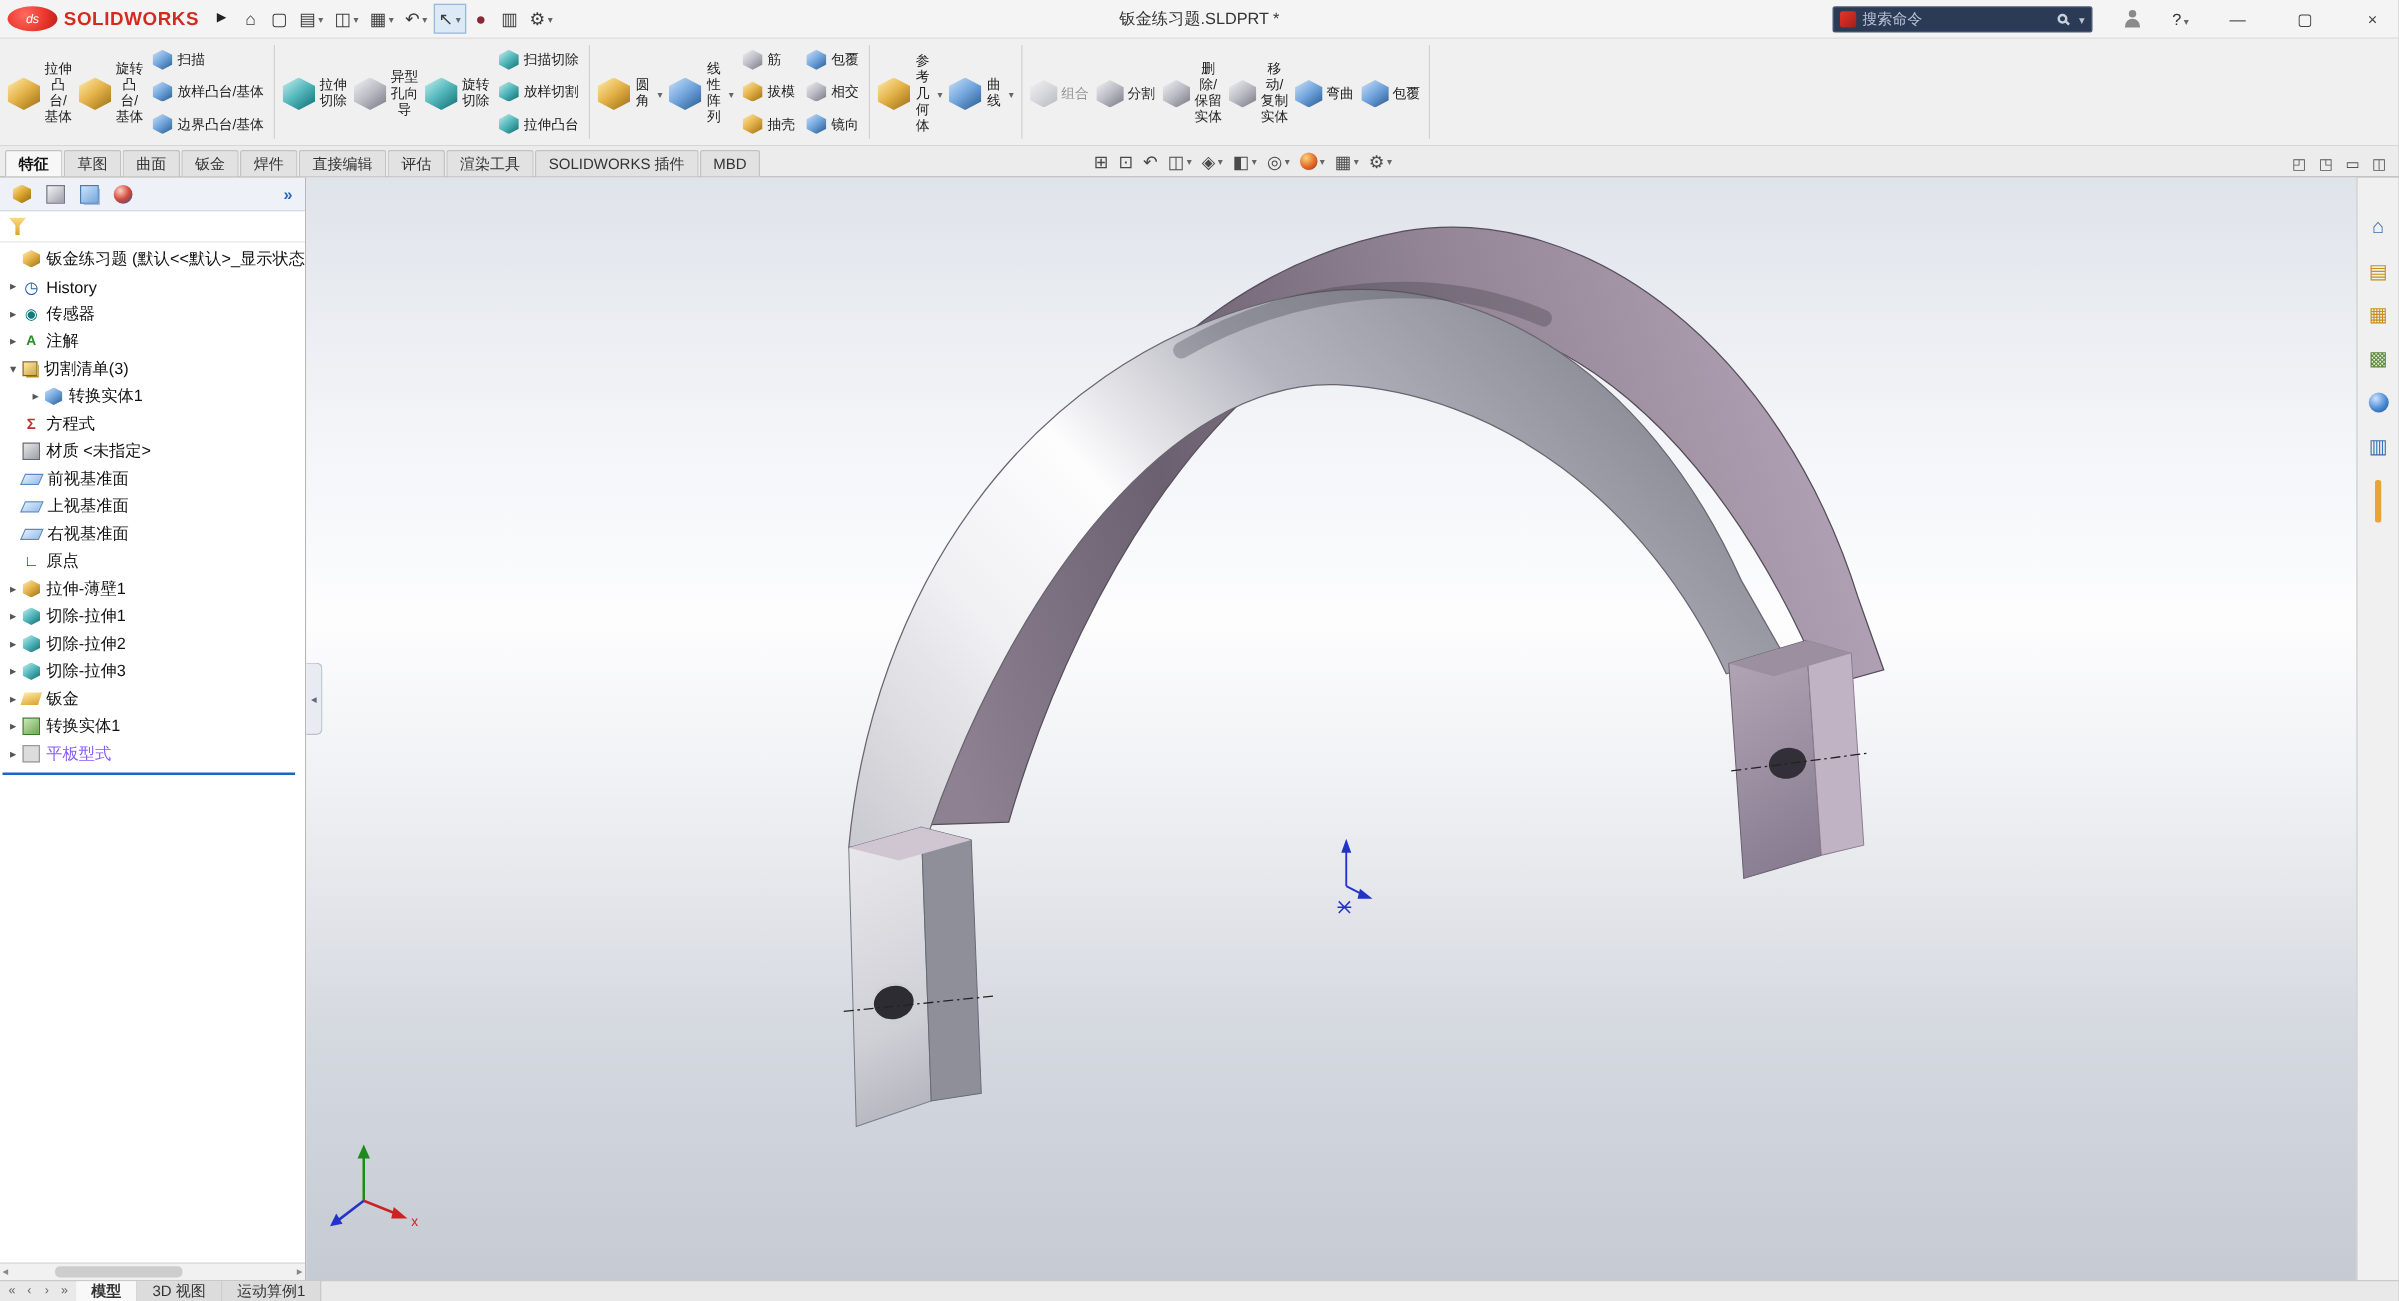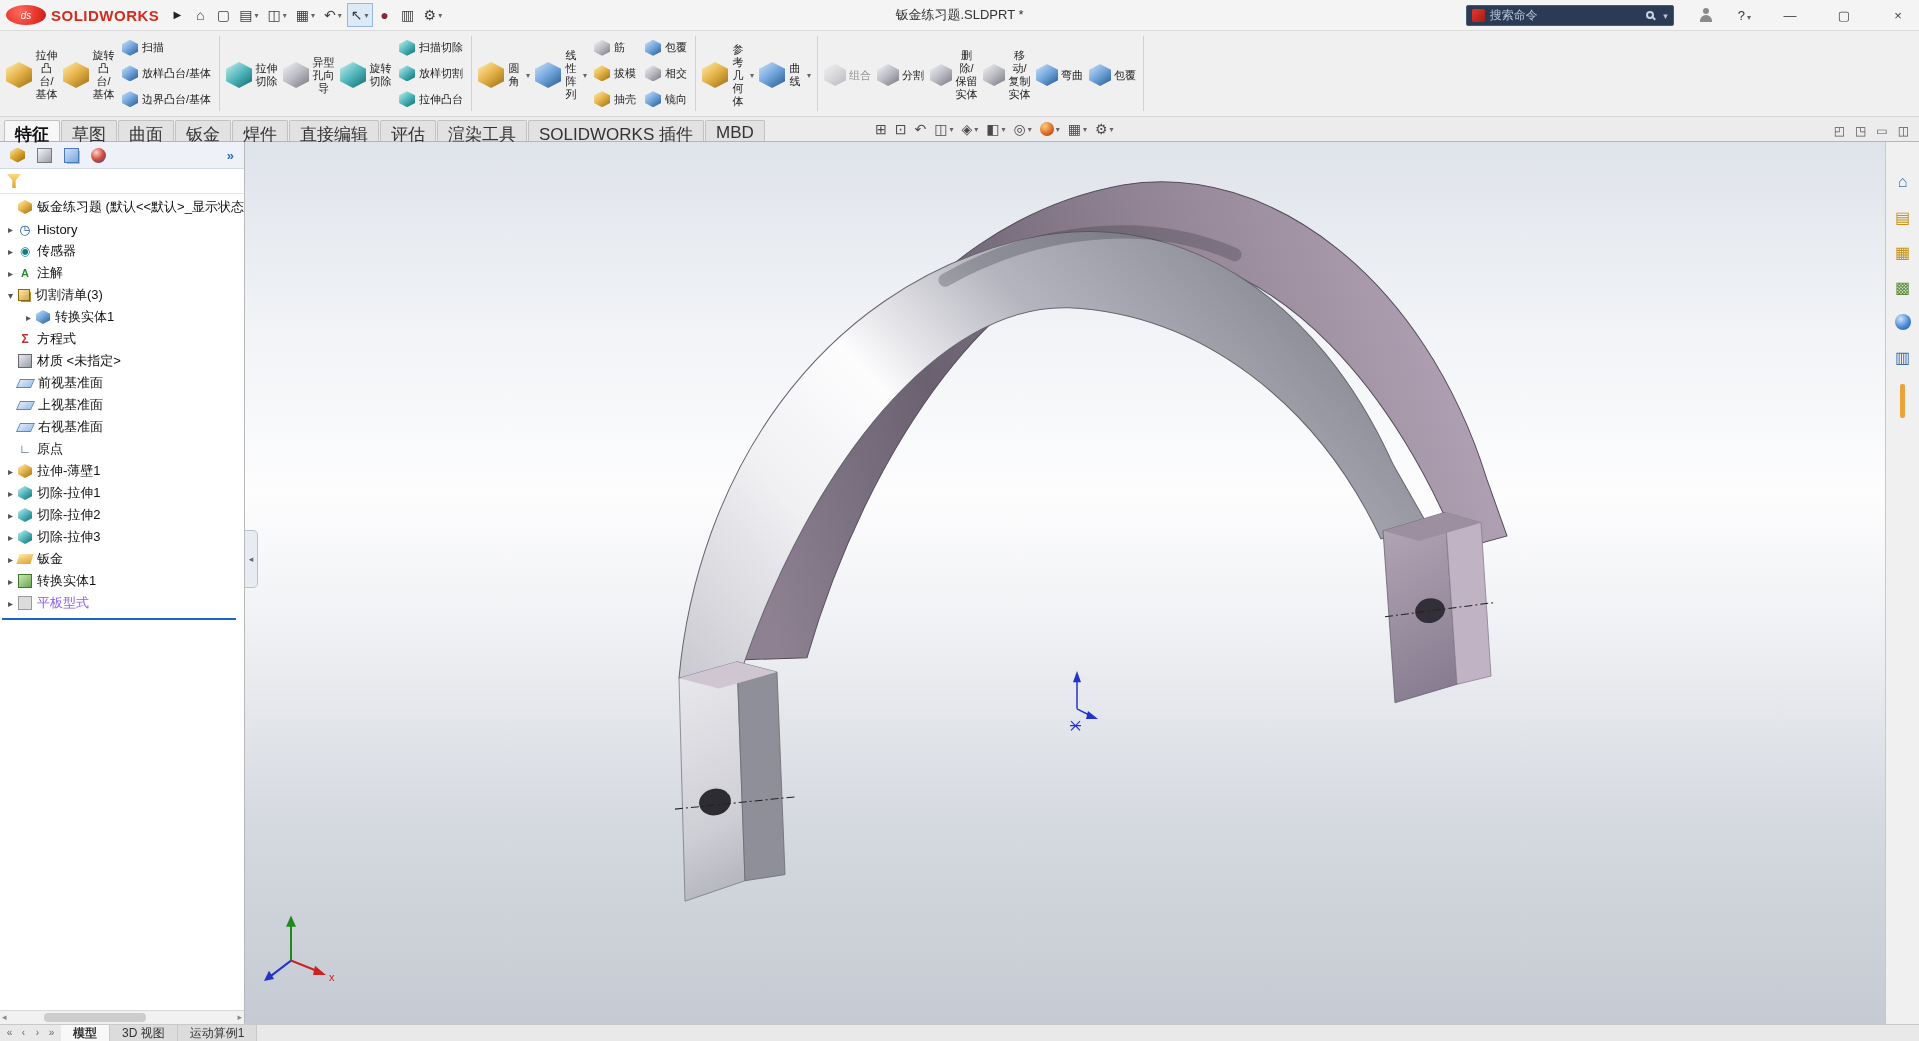--- a/index.html
+++ b/index.html
@@ -45,21 +45,21 @@
   .blue{background:linear-gradient(140deg,#cfe2f7,#74a7de 48%,#24588f)}
   .steel{background:linear-gradient(140deg,#f4f4f7,#bdbec6 48%,#75767f)}
   .sphere{border-radius:50%;background:radial-gradient(circle at 33% 30%,#fff6cf,#5b9bd5 55%,#1c4f8a)}
   .rsep{width:1px;background:#d2d2d2;margin:3px 3px;flex:none}
   .disabled{opacity:.45}
   .rgActive{display:flex;background:#bcd2e8;border:1px solid #9db9d6;border-radius:2px;margin:1px 2px;padding:0 1px}
   .rgActive .rbig{background:#cfe3f5;border-color:#a8c4e0;border-radius:2px}
 
   
   .tabrow{height:25px;flex:none;display:flex;align-items:flex-end;background:#ececec;border-bottom:1px solid #b5b5b5;padding:0 4px;position:relative}
-  .ctab{height:21px;padding:2px 10px;font-size:17px;background:#e2e2e2;border:1px solid #c2c2c2;border-bottom:none;color:#333;margin-right:1px;border-radius:2px 2px 0 0;white-space:nowrap}
+  .ctab{height:21px;padding:2px 10px;font-size:12px;background:#e2e2e2;border:1px solid #c2c2c2;border-bottom:none;color:#333;margin-right:1px;border-radius:2px 2px 0 0;white-space:nowrap}
   .ctab.active{background:#f7f7f7;font-weight:bold;color:#111}
   .headsup{position:absolute;left:872px;top:1px;display:flex;gap:2px;align-items:center}
   .hbtn{border:none;background:none;font-size:14px;color:#4a4a4a;display:flex;align-items:center;height:22px;padding:0 3px}
   .hglyph.ball{color:transparent;width:14px;height:14px;border-radius:50%;background:radial-gradient(circle at 35% 30%,#ffd27a,#e06a2a 55%,#8a3a10)}
   .panectl{margin-left:auto;display:flex;gap:10px;align-items:center;padding:0 6px 3px 0}
   .pbtn{border:none;background:none;color:#555;font-size:12px}
 
   
   .main{flex:1;display:flex;min-height:0}
   .treepanel{width:245px;flex:none;background:#fff;border-right:1px solid #b8b8b8;display:flex;flex-direction:column;overflow:hidden}

